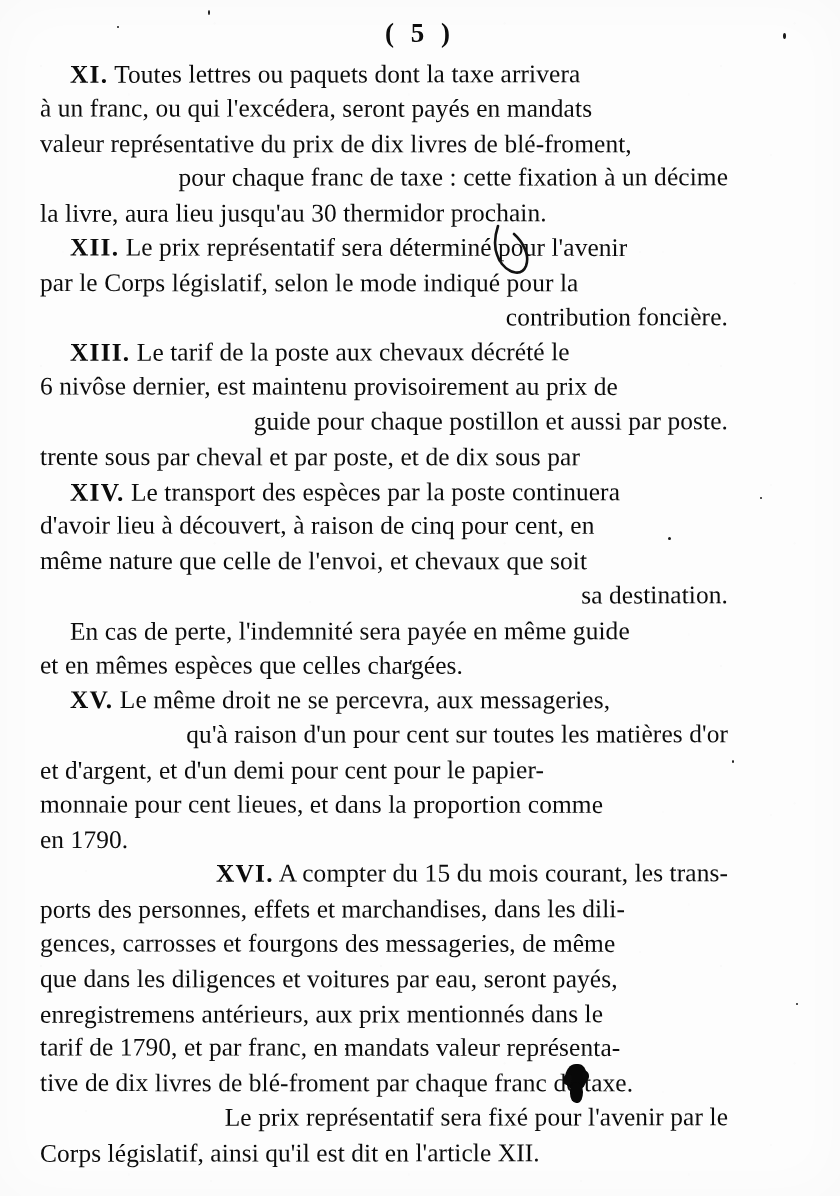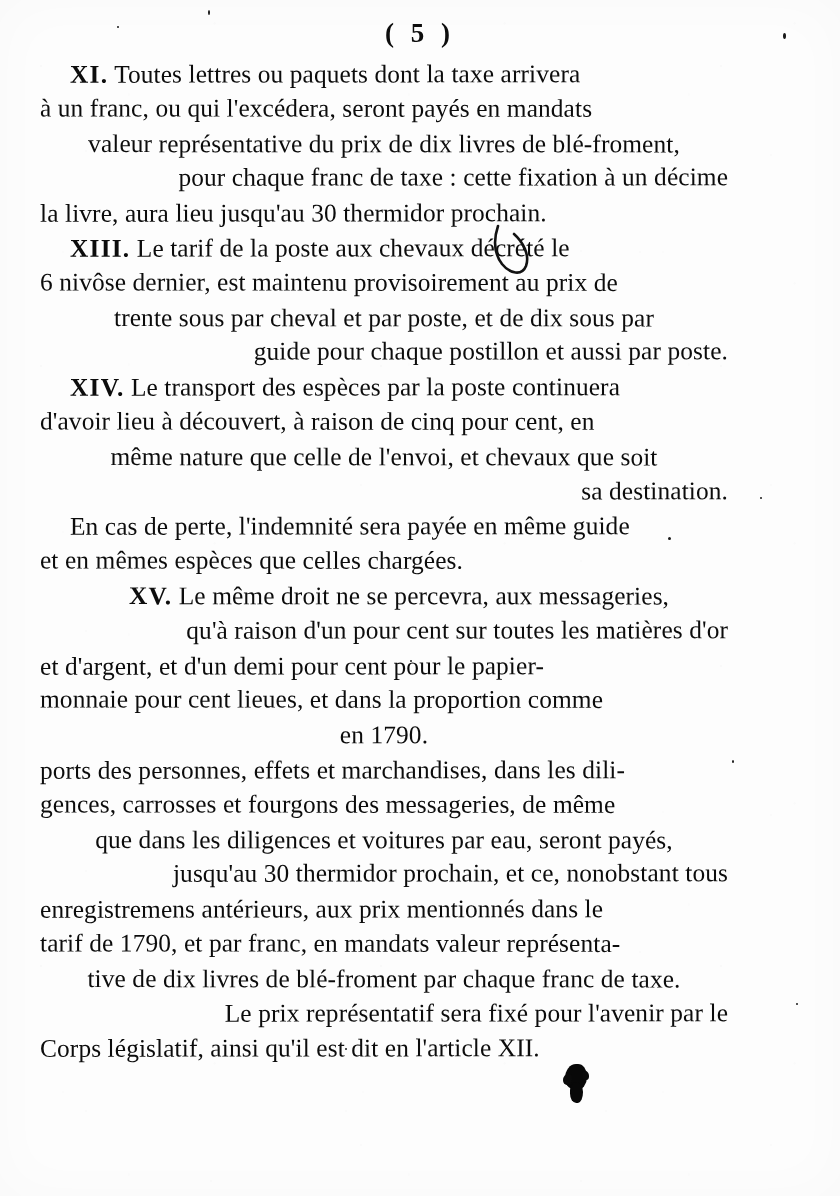--- a/index.html
+++ b/index.html
@@ -73,21 +73,21 @@
     display: block;
     white-space: nowrap;
     position: relative;
   }
   
   .para .ln.ind { padding-left: 30px; }
 
   
   .j1 { transform: translateY(0.4px)   rotate(-0.06deg); }
   .j2 { transform: translateY(-0.3px)  rotate(0.05deg);  }
-  .j3 { transform: translateY(0.25px)  rotate(0.03deg); text-align: center;  }
+  .j3 { transform: translateY(0.25px)  rotate(0.03deg);  }
   .j4 { transform: translateY(-0.45px) rotate(-0.04deg); text-align: right; }
 
   .roman {
     font-weight: 700;
     letter-spacing: 1.2px;
   }
 
   
   #inkblot {
     position: absolute;
@@ -144,47 +144,52 @@
 
   <div id="body">
       <div class="para">
         <span class="ln ind j1"><span class="roman">XI.</span> Toutes lettres ou paquets dont la taxe arrivera</span>
         <span class="ln j2">à un franc, ou qui l'excédera, seront payés en mandats</span>
         <span class="ln j3">valeur représentative du prix de dix livres de blé-froment,</span>
         <span class="ln j4">pour chaque franc de taxe : cette fixation à un décime</span>
         <span class="ln j1">la livre, aura lieu jusqu'au 30 thermidor prochain.</span>
       </div>
       <div class="para">
+        <span class="ln ind j2"><span class="roman">XII.</span> Le prix représentatif sera déterminé pour l'avenir</span>
+        <span class="ln j3">par le Corps législatif, selon le mode indiqué pour la</span>
+        <span class="ln j4">contribution foncière.</span>
+      </div>
+      <div class="para">
         <span class="ln ind j1"><span class="roman">XIII.</span> Le tarif de la poste aux chevaux décrété le</span>
         <span class="ln j2">6 nivôse dernier, est maintenu provisoirement au prix de</span>
+        <span class="ln j4">guide pour chaque postillon et aussi par poste.</span>
         <span class="ln j3">trente sous par cheval et par poste, et de dix sous par</span>
-        <span class="ln j4">guide pour chaque postillon et aussi par poste.</span>
       </div>
       <div class="para">
         <span class="ln ind j1"><span class="roman">XIV.</span> Le transport des espèces par la poste continuera</span>
         <span class="ln j2">d'avoir lieu à découvert, à raison de cinq pour cent, en</span>
         <span class="ln j3">même nature que celle de l'envoi, et chevaux que soit</span>
         <span class="ln j4">sa destination.</span>
       </div>
       <div class="para">
         <span class="ln ind j1">En cas de perte, l'indemnité sera payée en même guide</span>
         <span class="ln j2">et en mêmes espèces que celles chargées.</span>
       </div>
       <div class="para">
         <span class="ln ind j3"><span class="roman">XV.</span> Le même droit ne se percevra, aux messageries,</span>
         <span class="ln j4">qu'à raison d'un pour cent sur toutes les matières d'or</span>
         <span class="ln j1">et d'argent, et d'un demi pour cent pour le papier-</span>
         <span class="ln j2">monnaie pour cent lieues, et dans la proportion comme</span>
         <span class="ln j3">en 1790.</span>
       </div>
       <div class="para">
+        <span class="ln ind j4"><span class="roman">XVI.</span> A compter du 15 du mois courant, les trans-</span>
         <span class="ln j1">ports des personnes, effets et marchandises, dans les dili-</span>
         <span class="ln j2">gences, carrosses et fourgons des messageries, de même</span>
         <span class="ln j3">que dans les diligences et voitures par eau, seront payés,</span>
-        <span class="ln j4">jusqu'au 30 thermidor prochain, et ce, nonobstant tous</span>
         <span class="ln j1">enregistremens antérieurs, aux prix mentionnés dans le</span>
         <span class="ln j2">tarif de 1790, et par franc, en mandats valeur représenta-</span>
         <span class="ln j3">tive de dix livres de blé-froment par chaque franc de taxe.</span>
       </div>
       <div class="para">
         <span class="ln ind j4">Le prix représentatif sera fixé pour l'avenir par le</span>
         <span class="ln j1">Corps législatif, ainsi qu'il est dit en l'article XII.</span>
       </div>
     </div>
 

